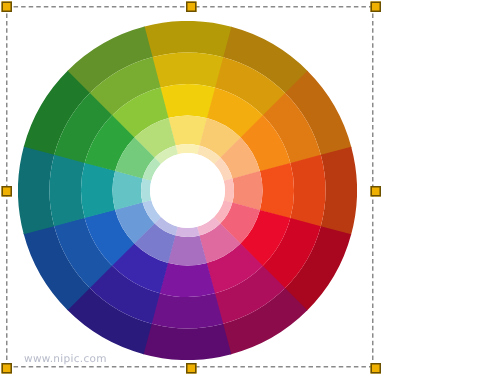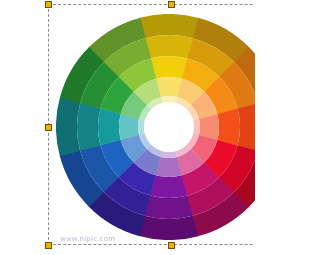--- a/index.html
+++ b/index.html
@@ -5,21 +5,20 @@
   html,body{margin:0;padding:0;}
   body{
     width:255px;height:255px;overflow:hidden;
     background:#ffffff;
     font-family:"Liberation Sans", sans-serif;
   }
   #canvas{
     position:relative;
     width:255px;height:255px;
     background:#ffffff;
-    margin-left:44px;
   }
   
   #marquee{
     position:absolute;
     left:4px;top:4px;
     width:245px;height:241px;
     border:1px dashed #8a8a8a;
     box-sizing:border-box;
     background:transparent;
   }

